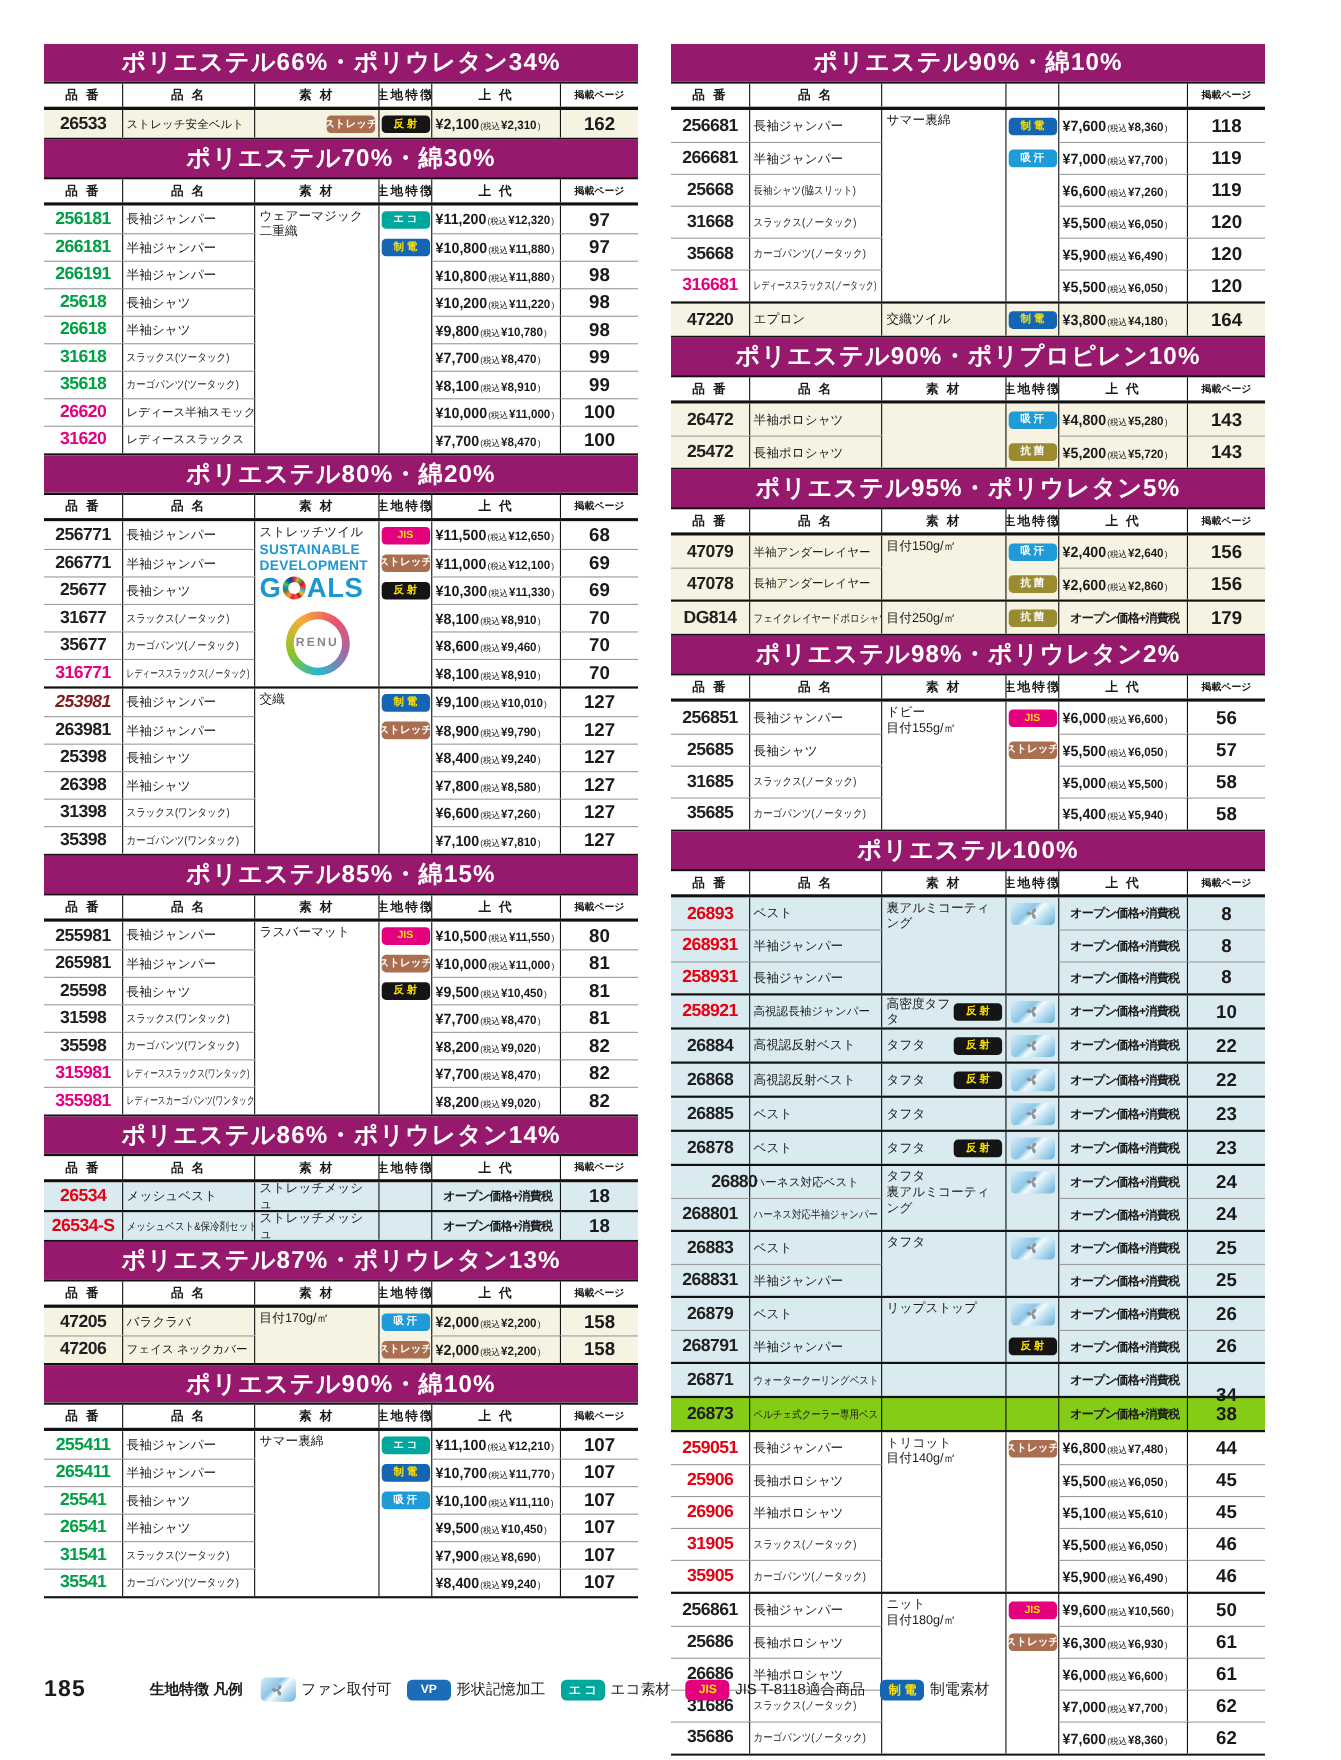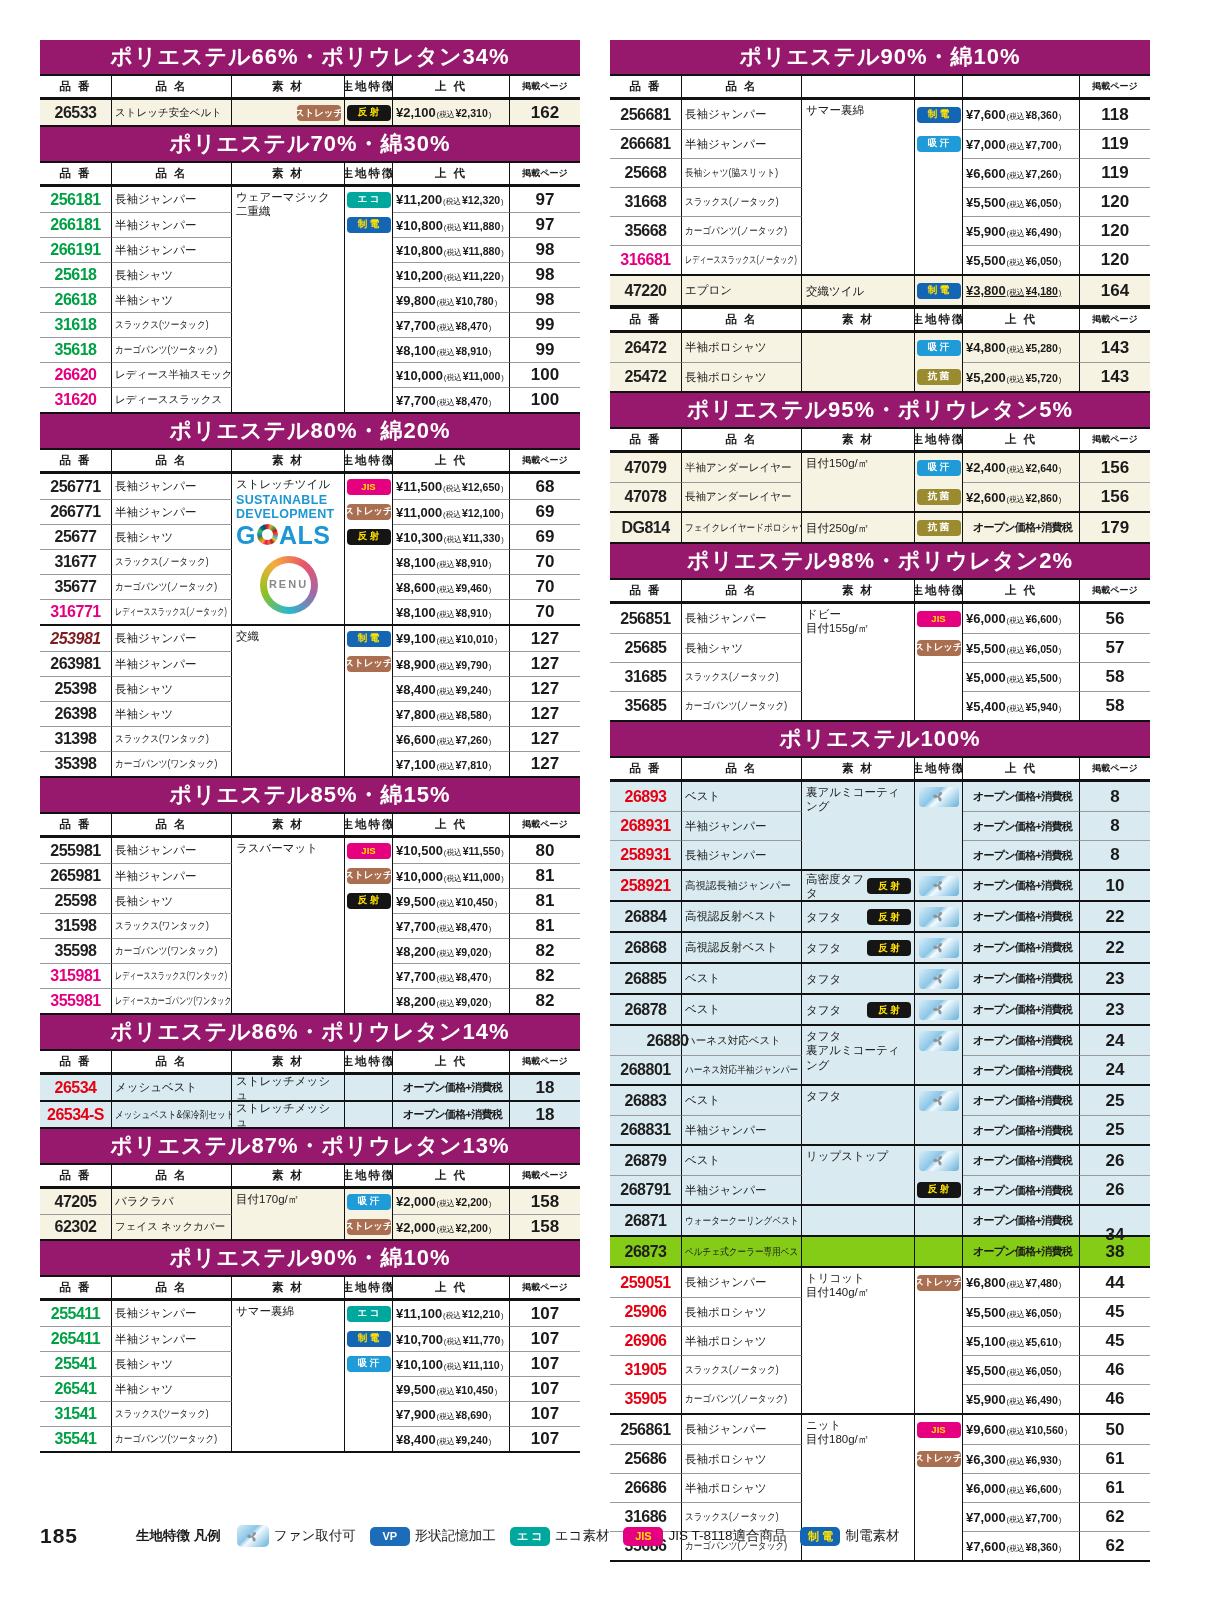--- a/index.html
+++ b/index.html
@@ -644,21 +644,21 @@
         </div>
         <div class="c-price cell" style="grid-area: 1 / 5;">
           <span class="pwrap">
             <span class="pm">¥2,000</span>
             <span class="pt">(税込</span>
             <span class="pv">¥2,200</span>
             <span class="pt">)</span>
           </span>
         </div>
         <div class="c-page cell last" style="grid-area: 1 / 6;">158</div>
-        <div class="c-code cell bt" style="grid-area: 2 / 1; color: rgb(31, 31, 31);">62302</div>
+        <div class="c-code cell bt" style="grid-area: 2 / 1; color: rgb(31, 31, 31);">47206</div>
         <div class="c-name cell bt" style="grid-area: 2 / 2;">
           <span style="font-size: 10.5px;">フェイス ネックカバー</span>
         </div>
         <div class="c-kij cell" style="grid-area: 2 / 4;">
           <span class="tag" style="background: rgb(170, 111, 81); color: rgb(255, 255, 255);">ストレッチ</span>
         </div>
         <div class="c-price cell bt" style="grid-area: 2 / 5;">
           <span class="pwrap">
             <span class="pm">¥2,000</span>
             <span class="pt">(税込</span>
@@ -884,32 +884,33 @@
         <div class="c-soz cell single" style="grid-area: 1 / 3 / span 1;">
           <div>交織ツイル</div>
         </div>
         <div class="c-code cell" style="grid-area: 1 / 1; color: rgb(31, 31, 31);">47220</div>
         <div class="c-name cell" style="grid-area: 1 / 2;">
           <span>エプロン</span>
         </div>
         <div class="c-kij cell" style="grid-area: 1 / 4;">
           <span class="tag" style="background: rgb(20, 101, 180); color: rgb(255, 225, 0);">制 電</span>
         </div>
-        <div class="c-price cell" style="grid-area: 1 / 5; text-decoration: underline;">
+        <div class="c-price cell" style="grid-area: 1 / 5;">
           <span class="pwrap">
             <span class="pm">¥3,800</span>
             <span class="pt">(税込</span>
             <span class="pv">¥4,180</span>
             <span class="pt">)</span>
           </span>
         </div>
         <div class="c-page cell last" style="grid-area: 1 / 6;">164</div>
       </div>
     </section>
     <section class="ptable side-right">
+      <div class="ttl" style="background: rgb(151, 25, 109);">ポリエステル90%・ポリプロピレン10%</div>
       <div class="thead">
         <div class="hc">品 番</div>
         <div class="hc">品 名</div>
         <div class="hc">素 材</div>
         <div class="hc">生地特徴</div>
         <div class="hc">上 代</div>
         <div class="hc last">掲載ページ</div>
       </div>
       <div class="tgroup" style="background: rgb(247, 243, 226);">
         <div class="c-soz cell" style="grid-area: 1 / 3 / span 2;"></div>

